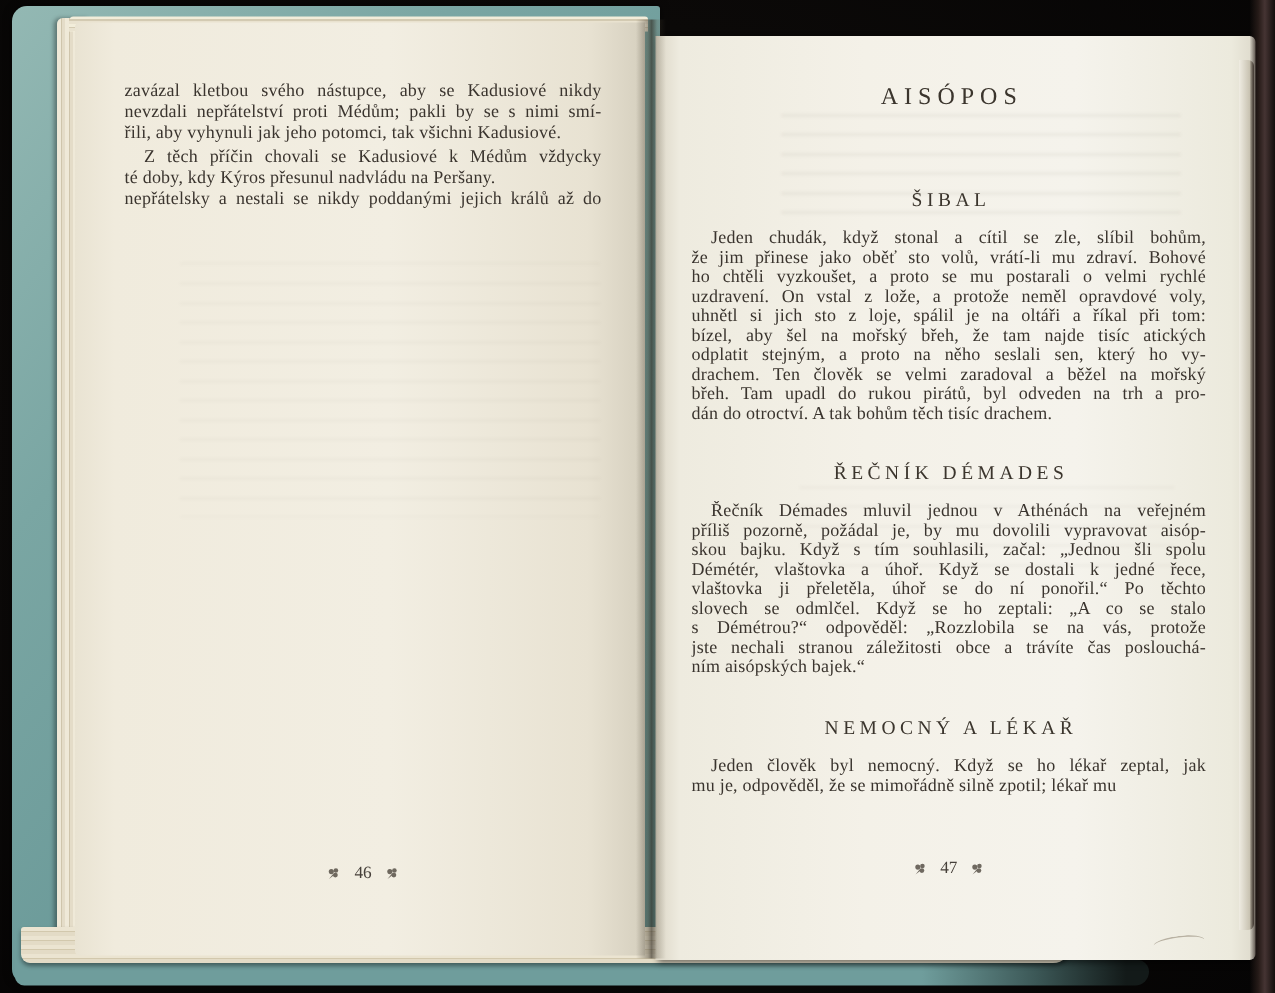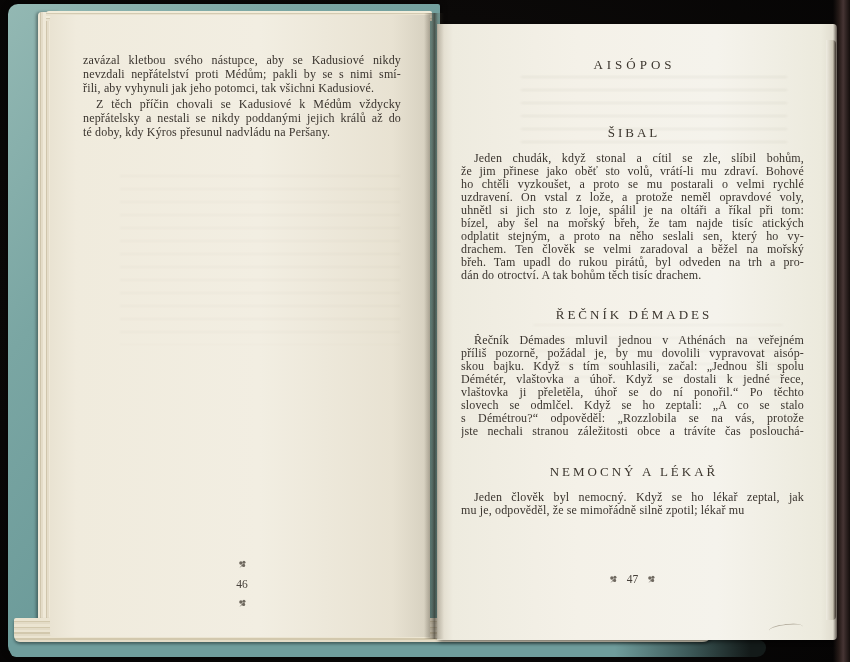--- a/index.html
+++ b/index.html
@@ -84,36 +84,36 @@
   .tline{
     line-height:var(--lh);height:var(--lh);overflow:hidden;
     text-align:justify;text-align-last:justify;
     letter-spacing:.15px;
   }
   .tlast{text-align-last:left;}
   .tindent{text-indent:13px;}
   .para2-left{margin-top:3px;}
   .page-header{
     margin:34px 0 0;text-align:center;color:#3b352d;
-    font-size:13px;line-height:14px;letter-spacing:4px;padding-left:4px;
+    font-size:16px;line-height:14px;letter-spacing:4px;padding-left:4px;
   }
   .sec-heading{
     text-align:center;color:#3b352d;
     font-size:13px;line-height:12px;letter-spacing:3px;padding-left:3px;
   }
   .sh-1{margin-top:55px;}
   .sh-2{margin-top:27px;}
   .sh-3{margin-top:28px;}
   .sec-para{margin-top:13px;}
   
   .folio{
     position:absolute;text-align:center;color:#46403a;font-size:11.5px;
     display:flex;align-items:center;justify-content:center;gap:9px;
   }
-  .folio-left{left:33px;top:545px;width:318px;flex-direction:column;}
+  .folio-left{left:33px;top:561px;width:318px;}
   .folio-right{left:24px;top:549px;width:343px;}
   .fleuron{width:9px;height:9px;opacity:.8;}
 </style>
 </head>
 <body>
 
 <div class="scene">
 
   <div class="cover-left"></div>
   <div class="cover-bottom"></div>
@@ -124,22 +124,22 @@
   <div class="page page-left">
     <div class="ghost ghost-left"></div>
     <div class="textblock tb-left">
       <div class="para">
           <div class="tline">zavázal kletbou svého nástupce, aby se Kadusiové nikdy</div>
           <div class="tline">nevzdali nepřátelství proti Médům; pakli by se s nimi smí-</div>
           <div class="tline tlast">řili, aby vyhynuli jak jeho potomci, tak všichni Kadusiové.</div>
         </div>
       <div class="para para2-left">
           <div class="tline tindent">Z těch příčin chovali se Kadusiové k Médům vždycky</div>
+          <div class="tline tlast">té doby, kdy Kýros přesunul nadvládu na Peršany.</div>
           <div class="tline">nepřátelsky a nestali se nikdy poddanými jejich králů až do</div>
-          <div class="tline tlast">té doby, kdy Kýros přesunul nadvládu na Peršany.</div>
         </div>
     </div>
     <div class="folio folio-left">
       <svg class="fleuron" viewBox="0 0 10 10">
         <g fill="#4e473e">
             <circle cx="3.2" cy="3.4" r="1.9"></circle>
             <circle cx="6.6" cy="2.6" r="1.7"></circle>
         <circle cx="6.2" cy="6" r="1.8"></circle>
             <path d="M1.5 8.8 L4.5 5.2 L5.3 6 Z"></path>
           </g>
@@ -181,20 +181,21 @@
       <div class="sec-heading sh-2">ŘEČNÍK DÉMADES</div>
       <div class="para sec-para">
           <div class="tline tindent">Řečník Démades mluvil jednou v Athénách na veřejném</div>
           <div class="tline">příliš pozorně, požádal je, by mu dovolili vypravovat aisóp-</div>
           <div class="tline">skou bajku. Když s tím souhlasili, začal: „Jednou šli spolu</div>
           <div class="tline">Démétér, vlaštovka a úhoř. Když se dostali k jedné řece,</div>
           <div class="tline">vlaštovka ji přeletěla, úhoř se do ní ponořil.“ Po těchto</div>
           <div class="tline">slovech se odmlčel. Když se ho zeptali: „A co se stalo</div>
           <div class="tline">s Démétrou?“ odpověděl: „Rozzlobila se na vás, protože</div>
           <div class="tline">jste nechali stranou záležitosti obce a trávíte čas poslouchá-</div>
+          <div class="tline tlast">ním aisópských bajek.“</div>
         </div>
 
       <div class="sec-heading sh-3">NEMOCNÝ A LÉKAŘ</div>
       <div class="para sec-para">
           <div class="tline tindent">Jeden člověk byl nemocný. Když se ho lékař zeptal, jak</div>
           <div class="tline tlast">mu je, odpověděl, že se mimořádně silně zpotil; lékař mu</div>
         </div>
     </div>
 
     <div class="folio folio-right">

